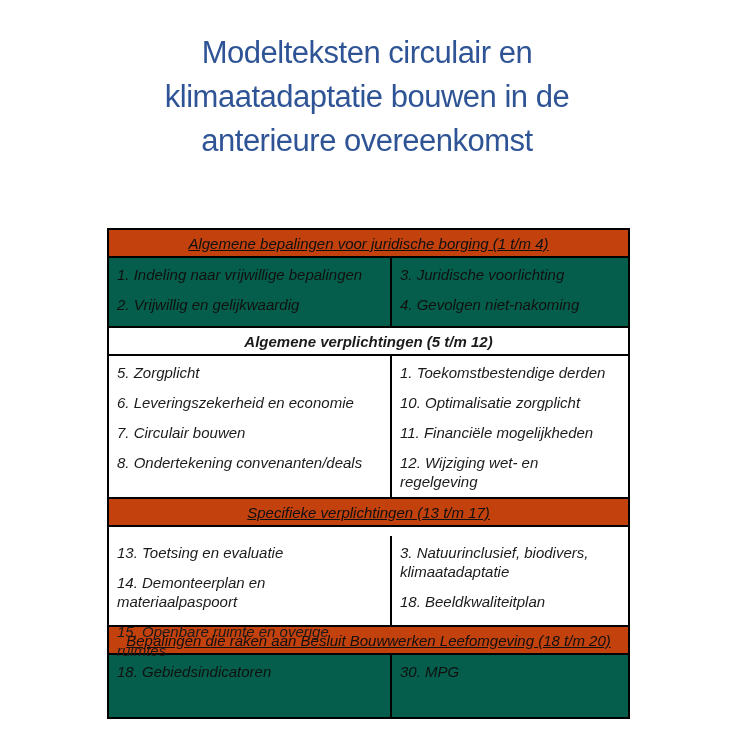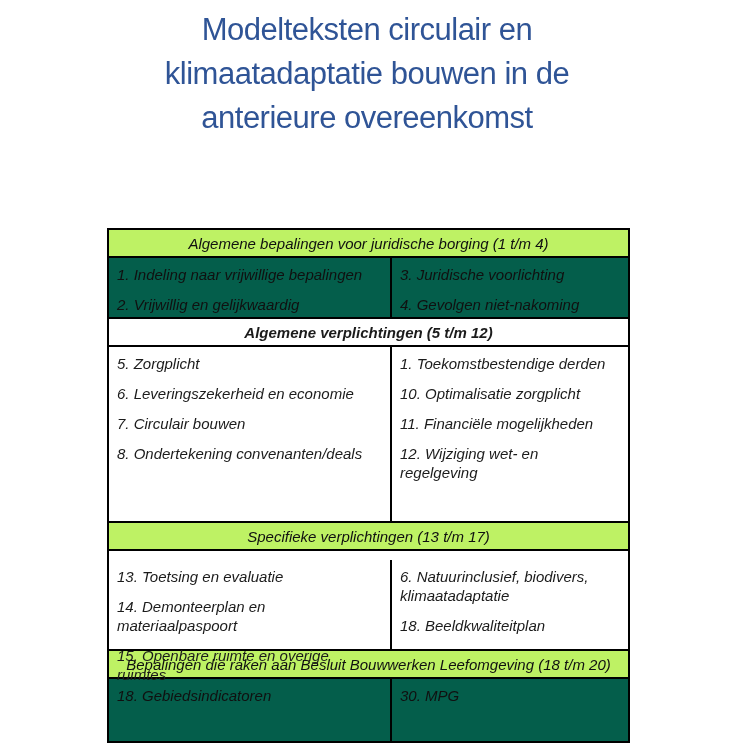--- a/index.html
+++ b/index.html
@@ -16,20 +16,21 @@
     overflow: hidden;
   }
   .doc-title {
     padding-top: 8px;
     text-align: center;
     color: #2F5496;
     font-size: 31px;
     line-height: 44px;
     font-weight: 400;
     letter-spacing: -0.5px;
+    margin-top: 23px;
   }
   .doc-title .tline { display: block; }
 
   .table-wrap {
     position: absolute;
     top: 228px;
     left: 107px;
     width: 523px;
     box-sizing: border-box;
     border: 2px solid #000000;
@@ -39,21 +40,21 @@
   }
   .sec-header {
     box-sizing: border-box;
     height: 28px;
     line-height: 28px;
     text-align: center;
     border-bottom: 2px solid #000000;
     white-space: nowrap;
     overflow: hidden;
   }
-  .sec-header.green { background: #bef264; color: #101010; }
+  .sec-header.green { background: #c2410c; color: #101010; text-decoration: underline; }
   .sec-header.white { background: #ffffff; font-weight: bold; }
 
   .sec-body {
     box-sizing: border-box;
     display: flex;
     border-bottom: 2px solid #000000;
   }
   .sec-body.last { border-bottom: none; }
   .sec-body.green { background: #045E4B; color: #101010; }
   .sec-body.white { background: #ffffff; }
@@ -67,22 +68,22 @@
     flex: 0 0 283px;
     border-right: 2px solid #000000;
   }
   .cell.right { flex: 1 1 auto; }
 
   .item {
     line-height: 19px;
     margin: 0 0 11px 0;
   }
 
-  .h63  { height: 61px; justify-content: center; }
-  .h145 { height: 176px; }
+  .h63  { height: 70px; justify-content: center; }
+  .h145 { height: 143px; }
   .h93  { height: 91px; margin-top: 9px; }
   .h62  { height: 62px; }
 </style>
 </head>
 <body>
 
 <div class="page">
 
   <div class="doc-title">
     <span class="tline">Modelteksten circulair en</span>
@@ -121,21 +122,21 @@
     </div>
 
     <div class="sec-header green">Specifieke verplichtingen (13 t/m 17)</div>
     <div class="sec-body white h93">
       <div class="cell left">
         <div class="item">13. Toetsing en evaluatie</div>
         <div class="item">14. Demonteerplan en materiaalpaspoort</div>
         <div class="item">15. Openbare ruimte en overige ruimtes</div>
       </div>
       <div class="cell right">
-        <div class="item">6. Natuurinclusief, biodivers, klimaatadaptatie</div>
+        <div class="item">3. Natuurinclusief, biodivers, klimaatadaptatie</div>
         <div class="item">18. Beeldkwaliteitplan</div>
       </div>
     </div>
 
     <div class="sec-header green">Bepalingen die raken aan Besluit Bouwwerken Leefomgeving (18 t/m 20)</div>
     <div class="sec-body green h62 last">
       <div class="cell left">
         <div class="item">18. Gebiedsindicatoren</div>
       </div>
       <div class="cell right">

